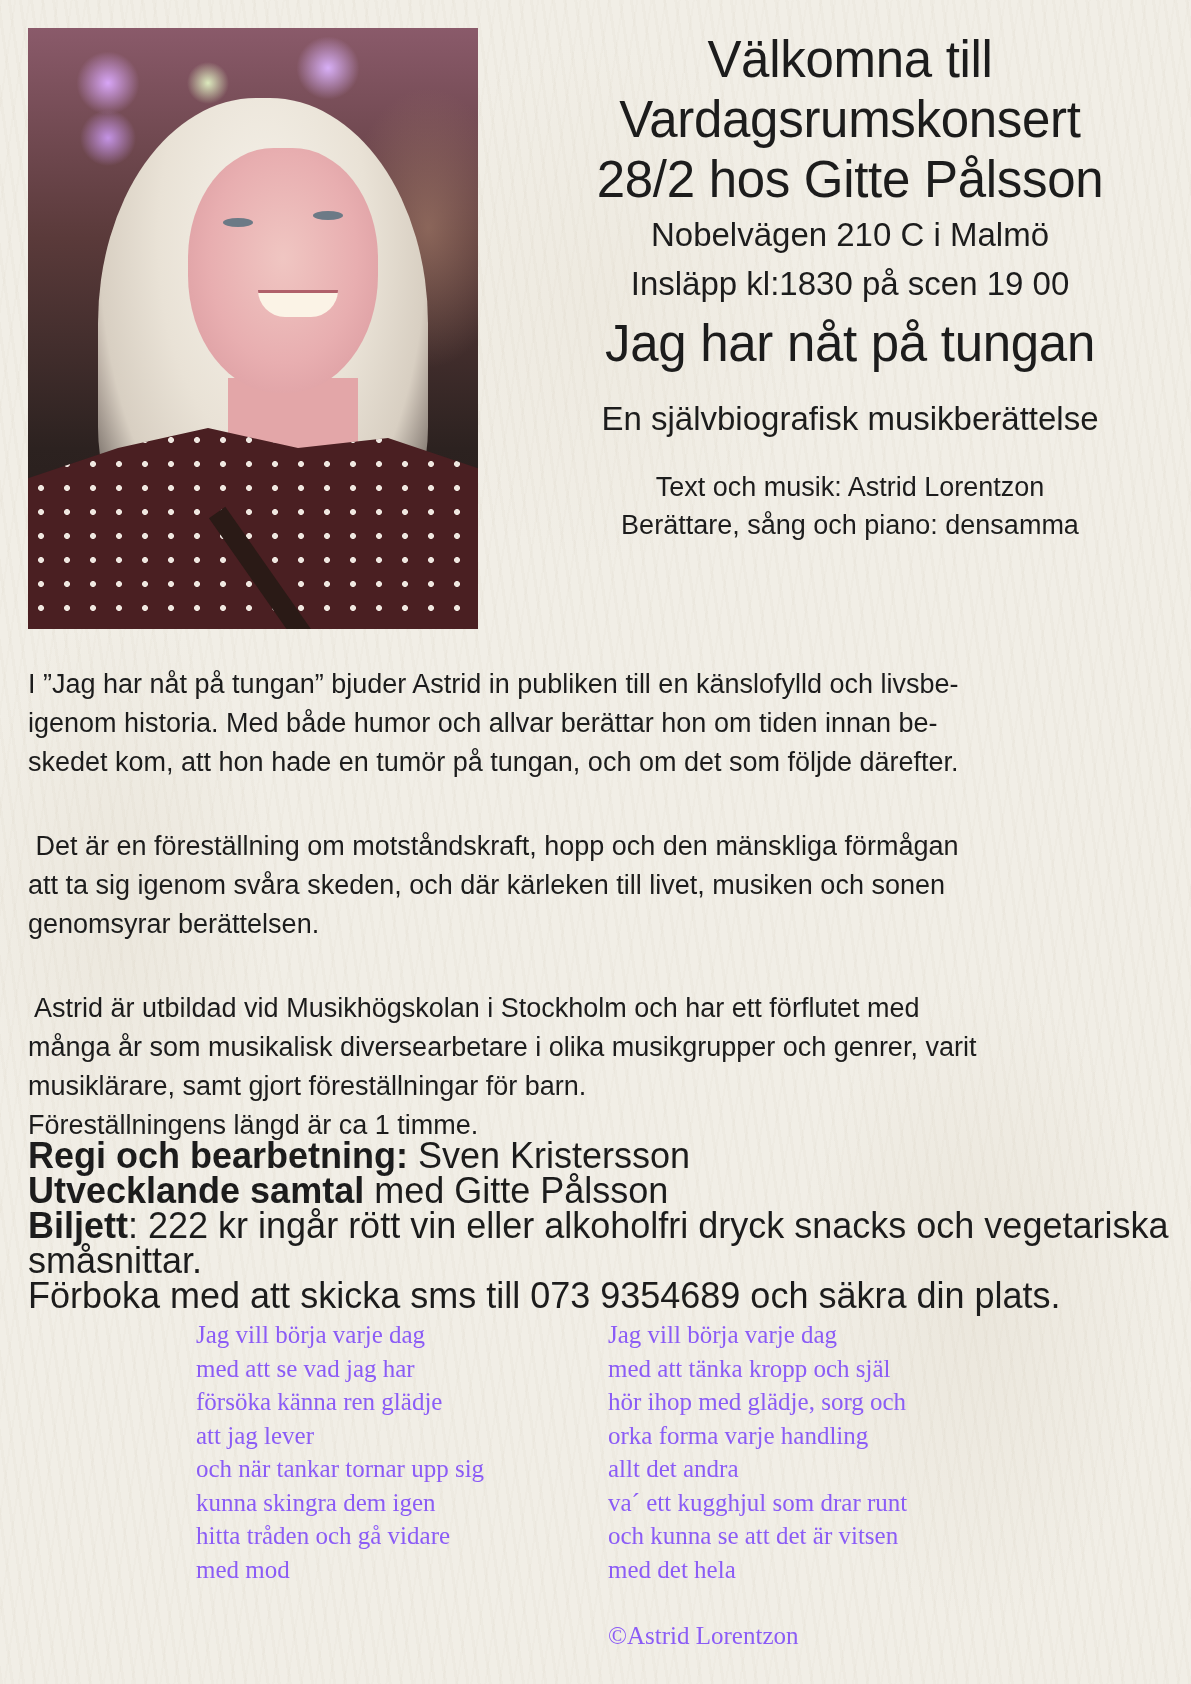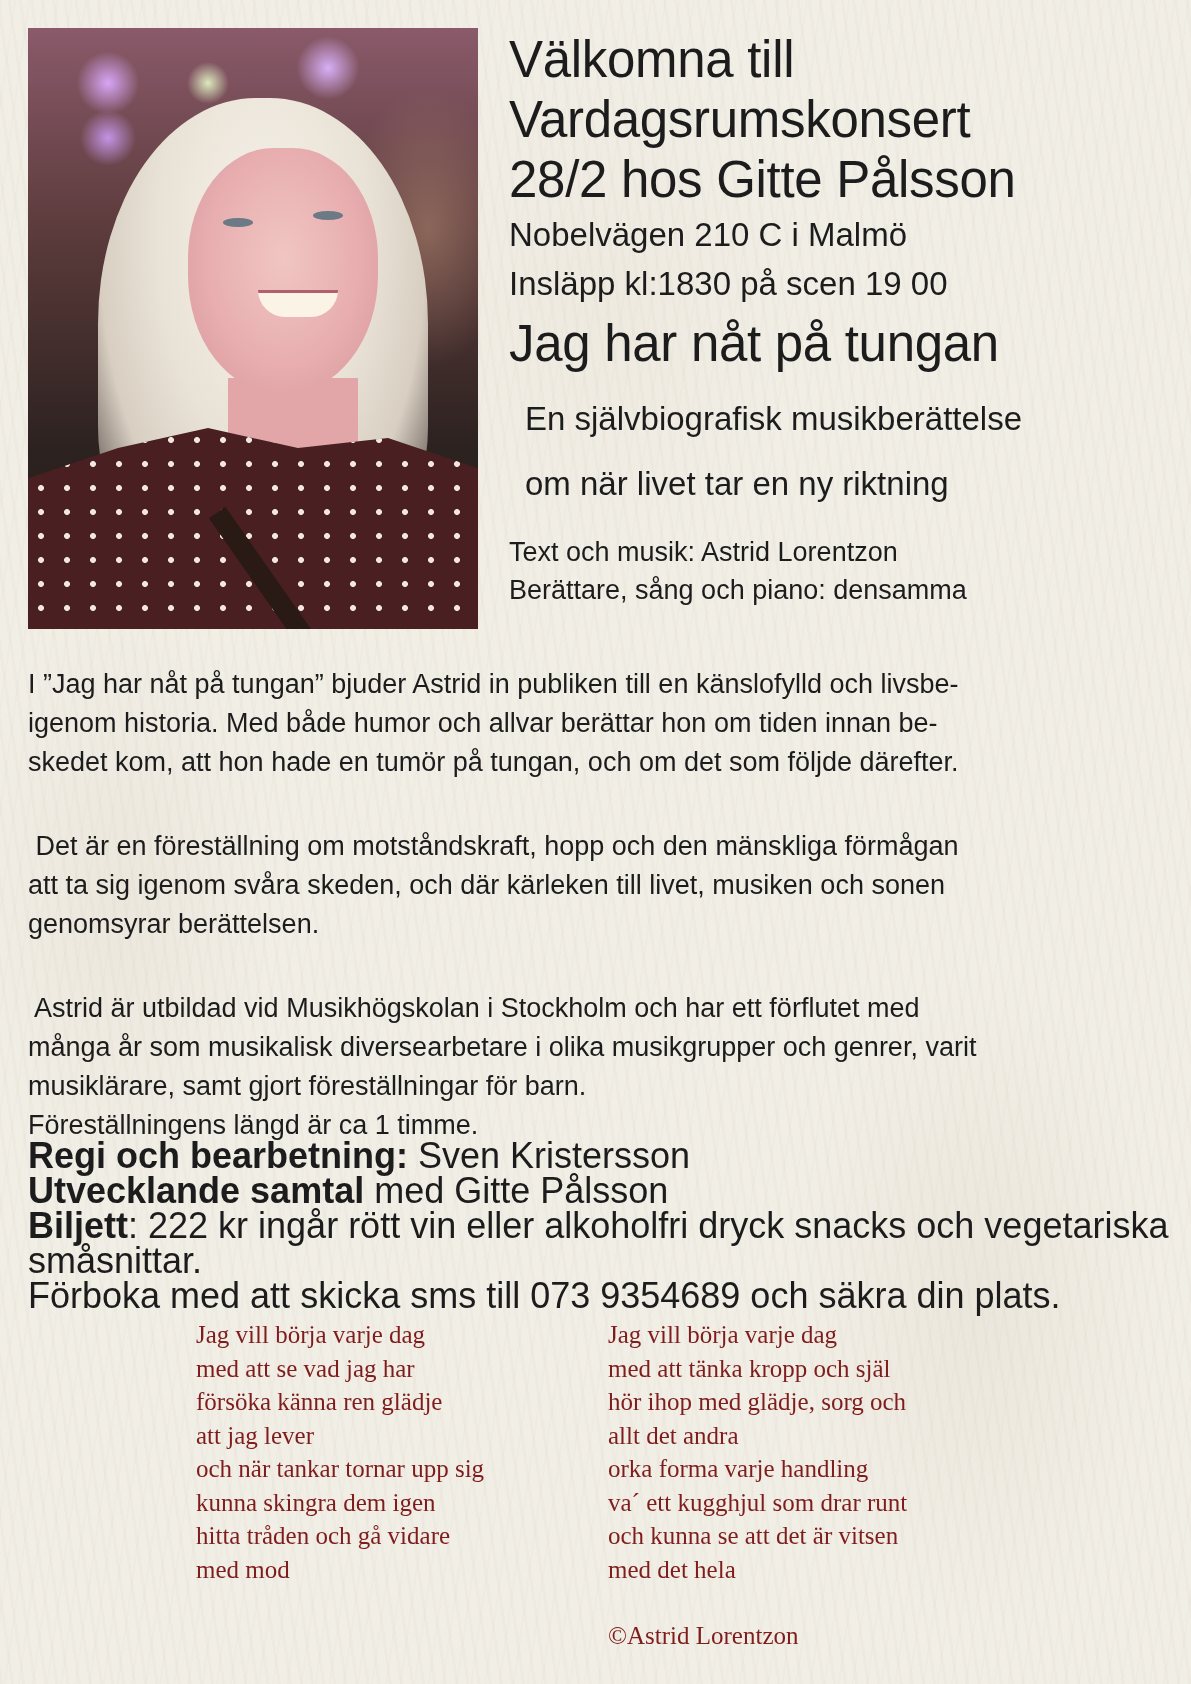--- a/index.html
+++ b/index.html
@@ -55,36 +55,36 @@
   }
   .photo .neck {
     position: absolute; left: 200px; top: 350px; width: 130px; height: 110px;
     background: #e3a6a8; border-radius: 0 0 40% 40%;
   }
   .photo .strap {
     position: absolute; left: 225px; top: 470px; width: 20px; height: 160px;
     background: #2a1a16; transform: rotate(-35deg);
   }
 
-  .header { position: absolute; left: 509px; top: 30px; width: 660px; }
+  .header { position: absolute; left: 520px; top: 30px; width: 660px; text-align: center; }
   .h-big { font-size: 51px; line-height: 60px; margin: 0; font-weight: normal; letter-spacing: -0.3px; }
   .h-mid { font-size: 33px; line-height: 49px; margin: 0; font-weight: normal; }
   .h-title { font-size: 51px; line-height: 68px; margin: 2px 0 0 0; font-weight: normal; letter-spacing: -0.3px; }
   .h-sub { font-size: 33px; line-height: 49px; margin: 16px; font-weight: normal; }
   .credits { margin-top: 25px; font-size: 27px; line-height: 38px; }
 
   .body-section { position: absolute; left: 28px; top: 665px; width: 1150px; font-size: 27px; line-height: 39px; }
   .body-section h2 { font-size: 28px; line-height: 40px; margin: 0; font-weight: bold; }
   .body-section p { margin: 0; }
   .body-section p.gap { margin-top: 6px; }
   .credit-block { position: absolute; left: 28px; top: 1138px; width: 1150px; font-size: 36px; line-height: 35px; }
   .credit-block b { font-weight: bold; }
 
   .poem { position: absolute; top: 1318px; font-family: "Liberation Serif", "DejaVu Serif", serif;
-          font-size: 25px; line-height: 33.5px; color: #7f1d1d; }
+          font-size: 25px; line-height: 33.5px; color: #8b5cf6; }
   .poem.left { left: 196px; }
   .poem.right { left: 608px; }
   .poem div { white-space: nowrap; }
   .copyright { margin-top: 33px; }
 </style>
 </head>
 <body>
 
 <div class="photo" title="Portrait of a smiling woman with long platinum-blonde hair wearing a dark red polka-dot blouse">
   <div class="bg"></div>
@@ -99,21 +99,20 @@
 </div>
 
 <div class="header">
   <h1 class="h-big">Välkomna till</h1>
   <h1 class="h-big">Vardagsrumskonsert</h1>
   <h1 class="h-big">28/2 hos Gitte Pålsson</h1>
   <div class="h-mid">Nobelvägen 210 C i Malmö</div>
   <div class="h-mid">Insläpp kl:1830 på scen 19 00</div>
   <h2 class="h-title">Jag har nåt på tungan</h2>
   <div class="h-sub">En självbiografisk musikberättelse</div>
-  <div class="h-sub">om när livet tar en ny riktning</div>
   <div class="credits">
     <div>Text och musik: Astrid Lorentzon</div>
     <div>Berättare, sång och piano: densamma</div>
   </div>
 </div>
 
 <div class="body-section">
   <p>
     <span>I ”Jag har nåt på tungan” bjuder Astrid in publiken till en känslofylld och livsbe-</span><br>
     <span>igenom historia. Med både humor och allvar berättar hon om tiden innan be-</span><br>
@@ -145,19 +144,19 @@
   <div>och när tankar tornar upp sig</div>
   <div>kunna skingra dem igen</div>
   <div>hitta tråden och gå vidare</div>
   <div>med mod</div>
 </div>
 
 <div class="poem right">
   <div>Jag vill börja varje dag</div>
   <div>med att tänka kropp och själ</div>
   <div>hör ihop med glädje, sorg och</div>
+  <div>orka forma varje handling</div>
   <div>allt det andra</div>
-  <div>orka forma varje handling</div>
   <div>va´ ett kugghjul som drar runt</div>
   <div>och kunna se att det är vitsen</div>
   <div>med det hela</div>
   <div class="copyright">©Astrid Lorentzon</div>
 </div>
 
 </body></html>

